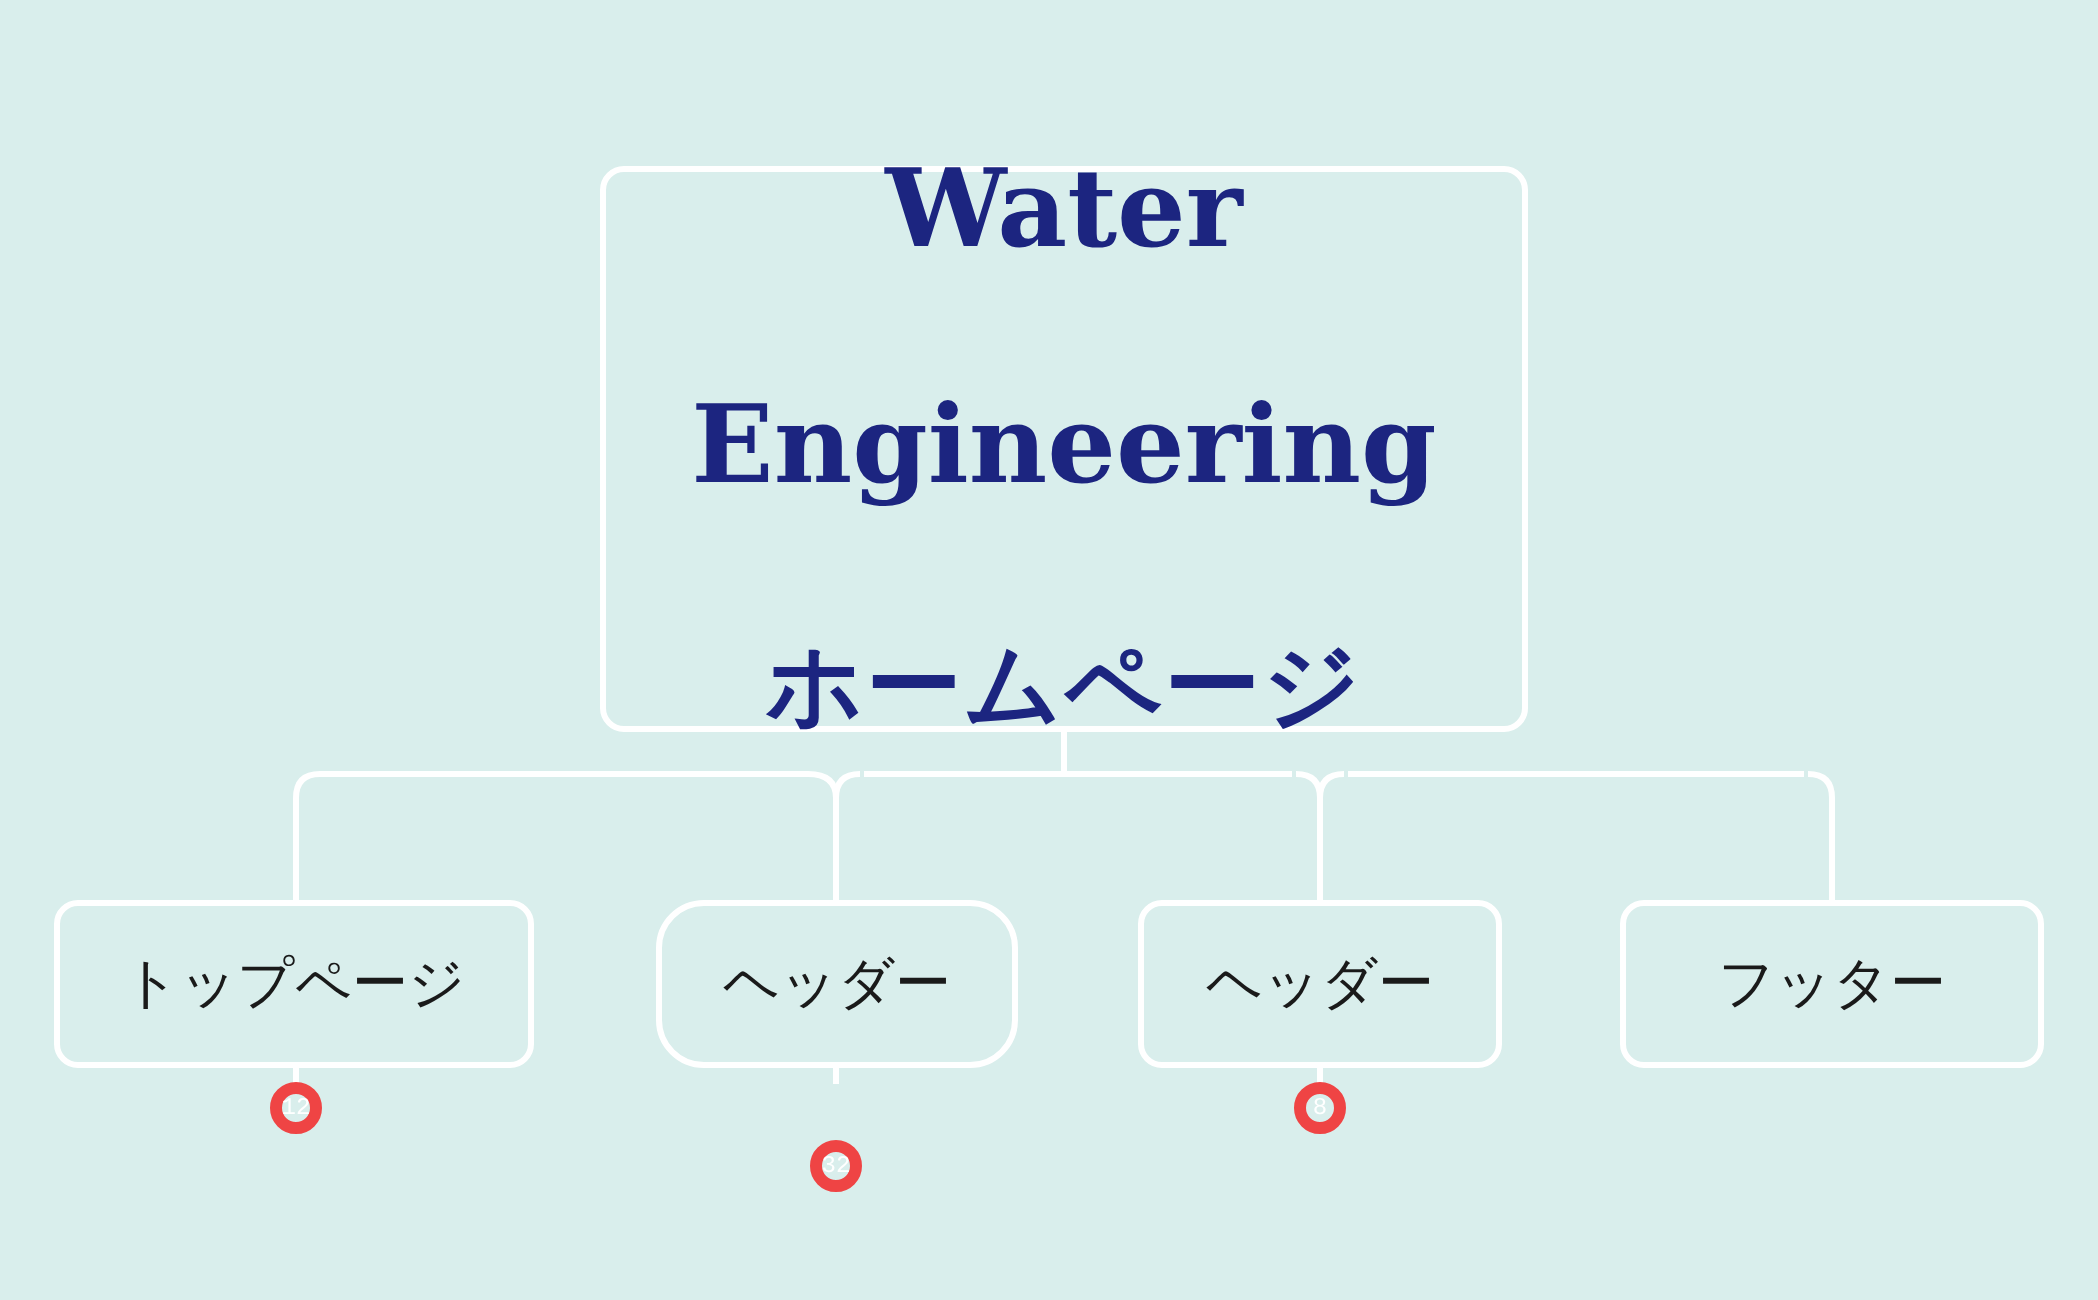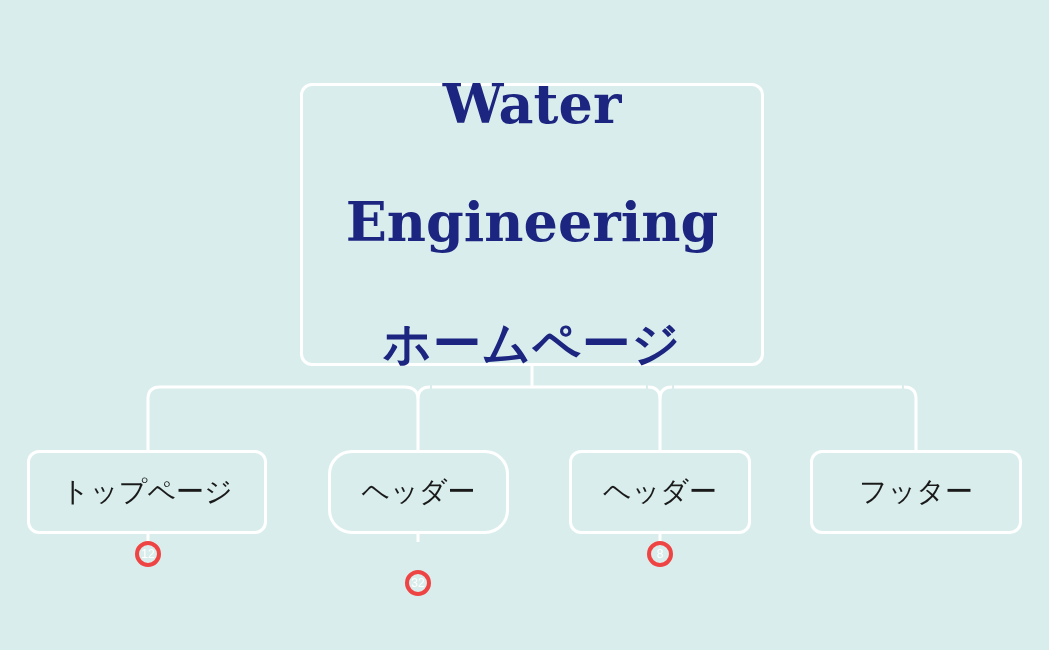--- a/index.html
+++ b/index.html
@@ -42,26 +42,26 @@
     }
     .child {
       top: 450px; height: 84px;
       font-size: 28px;
       color: #1a1a1a;
     }
     .badge {
       position: absolute;
       box-sizing: border-box;
       width: 26px; height: 26px;
-      border: 4px solid #ef4444;
+      border: 6px solid #ef4444;
       border-radius: 50%;
       color: #ffffff;
       font-size: 12px;
       display: flex; align-items: center; justify-content: center;
-      font-family: Liberation Sans, sans-serif;
+      font-family: Liberation Mono, monospace;
     }
   </style>
 </head>
 <body>
 
 <div class="canvas">
 
   <svg class="connectors" width="1049" height="650">
     <g fill="none" stroke="#ffffff" stroke-width="3">
 

